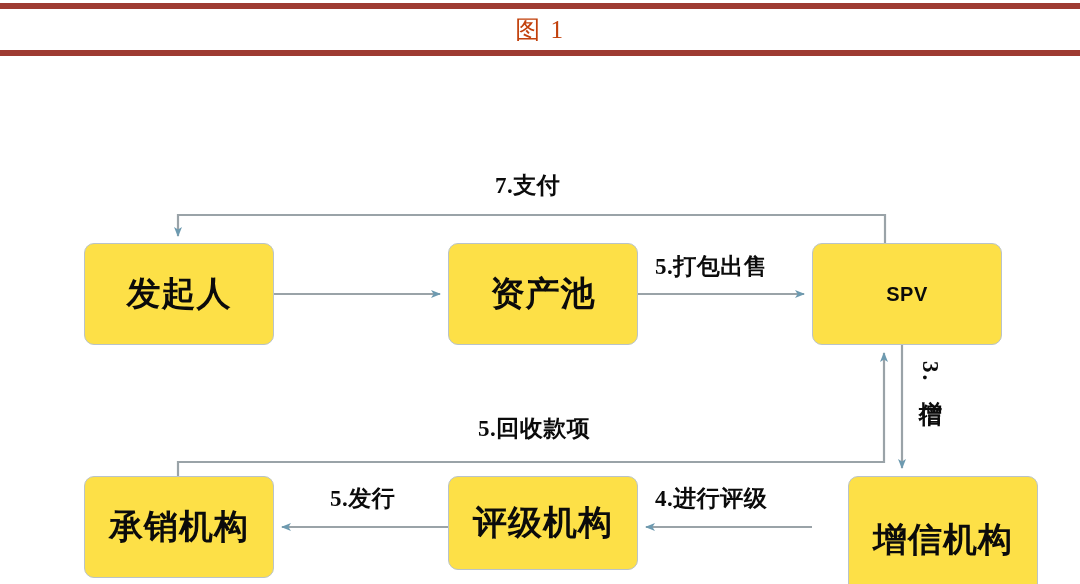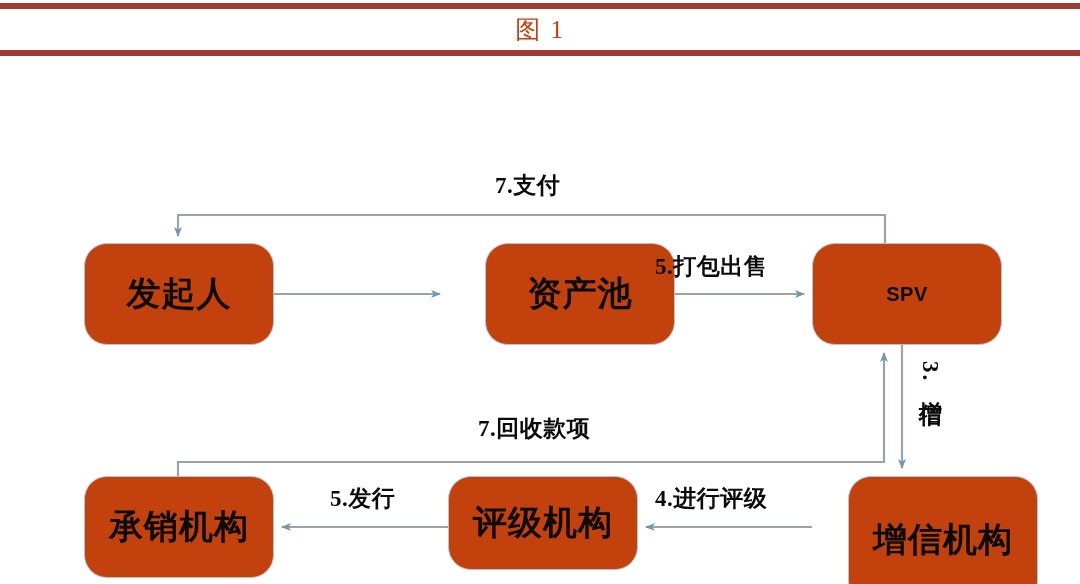--- a/index.html
+++ b/index.html
@@ -60,41 +60,41 @@
     left: 0;
     top: 0;
     width: 1080px;
     height: 526px;
   }
 
   
   .node {
     position: absolute;
     box-sizing: border-box;
-    background: #c2410c;
+    background: #fde047;
     border: 1.6px solid #b9c3c9;
-    border-radius: 23px;
+    border-radius: 10px;
     display: flex;
     align-items: center;
     justify-content: center;
     font-family: "Liberation Serif", "DejaVu Serif", serif;
     font-size: 34px;
     font-weight: 700;
     color: #0b0b0b;
     letter-spacing: 1px;
     white-space: nowrap;
   }
   .node.latin {
     font-family: "Liberation Sans", "DejaVu Sans", sans-serif;
     font-size: 20px;
     letter-spacing: 0.5px;
   }
 
   #node-originator  { left: 84px;  top: 185px; width: 190px; height: 102px; }
-  #node-asset-pool  { left: 448px; top: 185px; width: 190px; height: 102px; margin-left: 37px; }
+  #node-asset-pool  { left: 448px; top: 185px; width: 190px; height: 102px; }
   #node-spv         { left: 812px; top: 185px; width: 190px; height: 102px; }
   #node-underwriter { left: 84px;  top: 418px; width: 190px; height: 102px; }
   #node-rating      { left: 448px; top: 418px; width: 190px; height: 94px; }
   #node-credit      { left: 848px; top: 418px; width: 190px; height: 128px; }
 
   
   .edge-label {
     position: absolute;
     font-family: "Liberation Serif", "DejaVu Serif", serif;
     font-size: 23px;
@@ -185,17 +185,17 @@
 
 
   <div class="edge-label" id="label-2">5.打包出售</div>
 
   <div class="edge-label vertical" id="label-3">3.增信</div>
 
   <div class="edge-label" id="label-4">4.进行评级</div>
 
   <div class="edge-label" id="label-5">5.发行</div>
 
-  <div class="edge-label" id="label-6">7.回收款项</div>
+  <div class="edge-label" id="label-6">5.回收款项</div>
 
   <div class="edge-label" id="label-7">7.支付</div>
 
 </div>
 
 </body></html>

